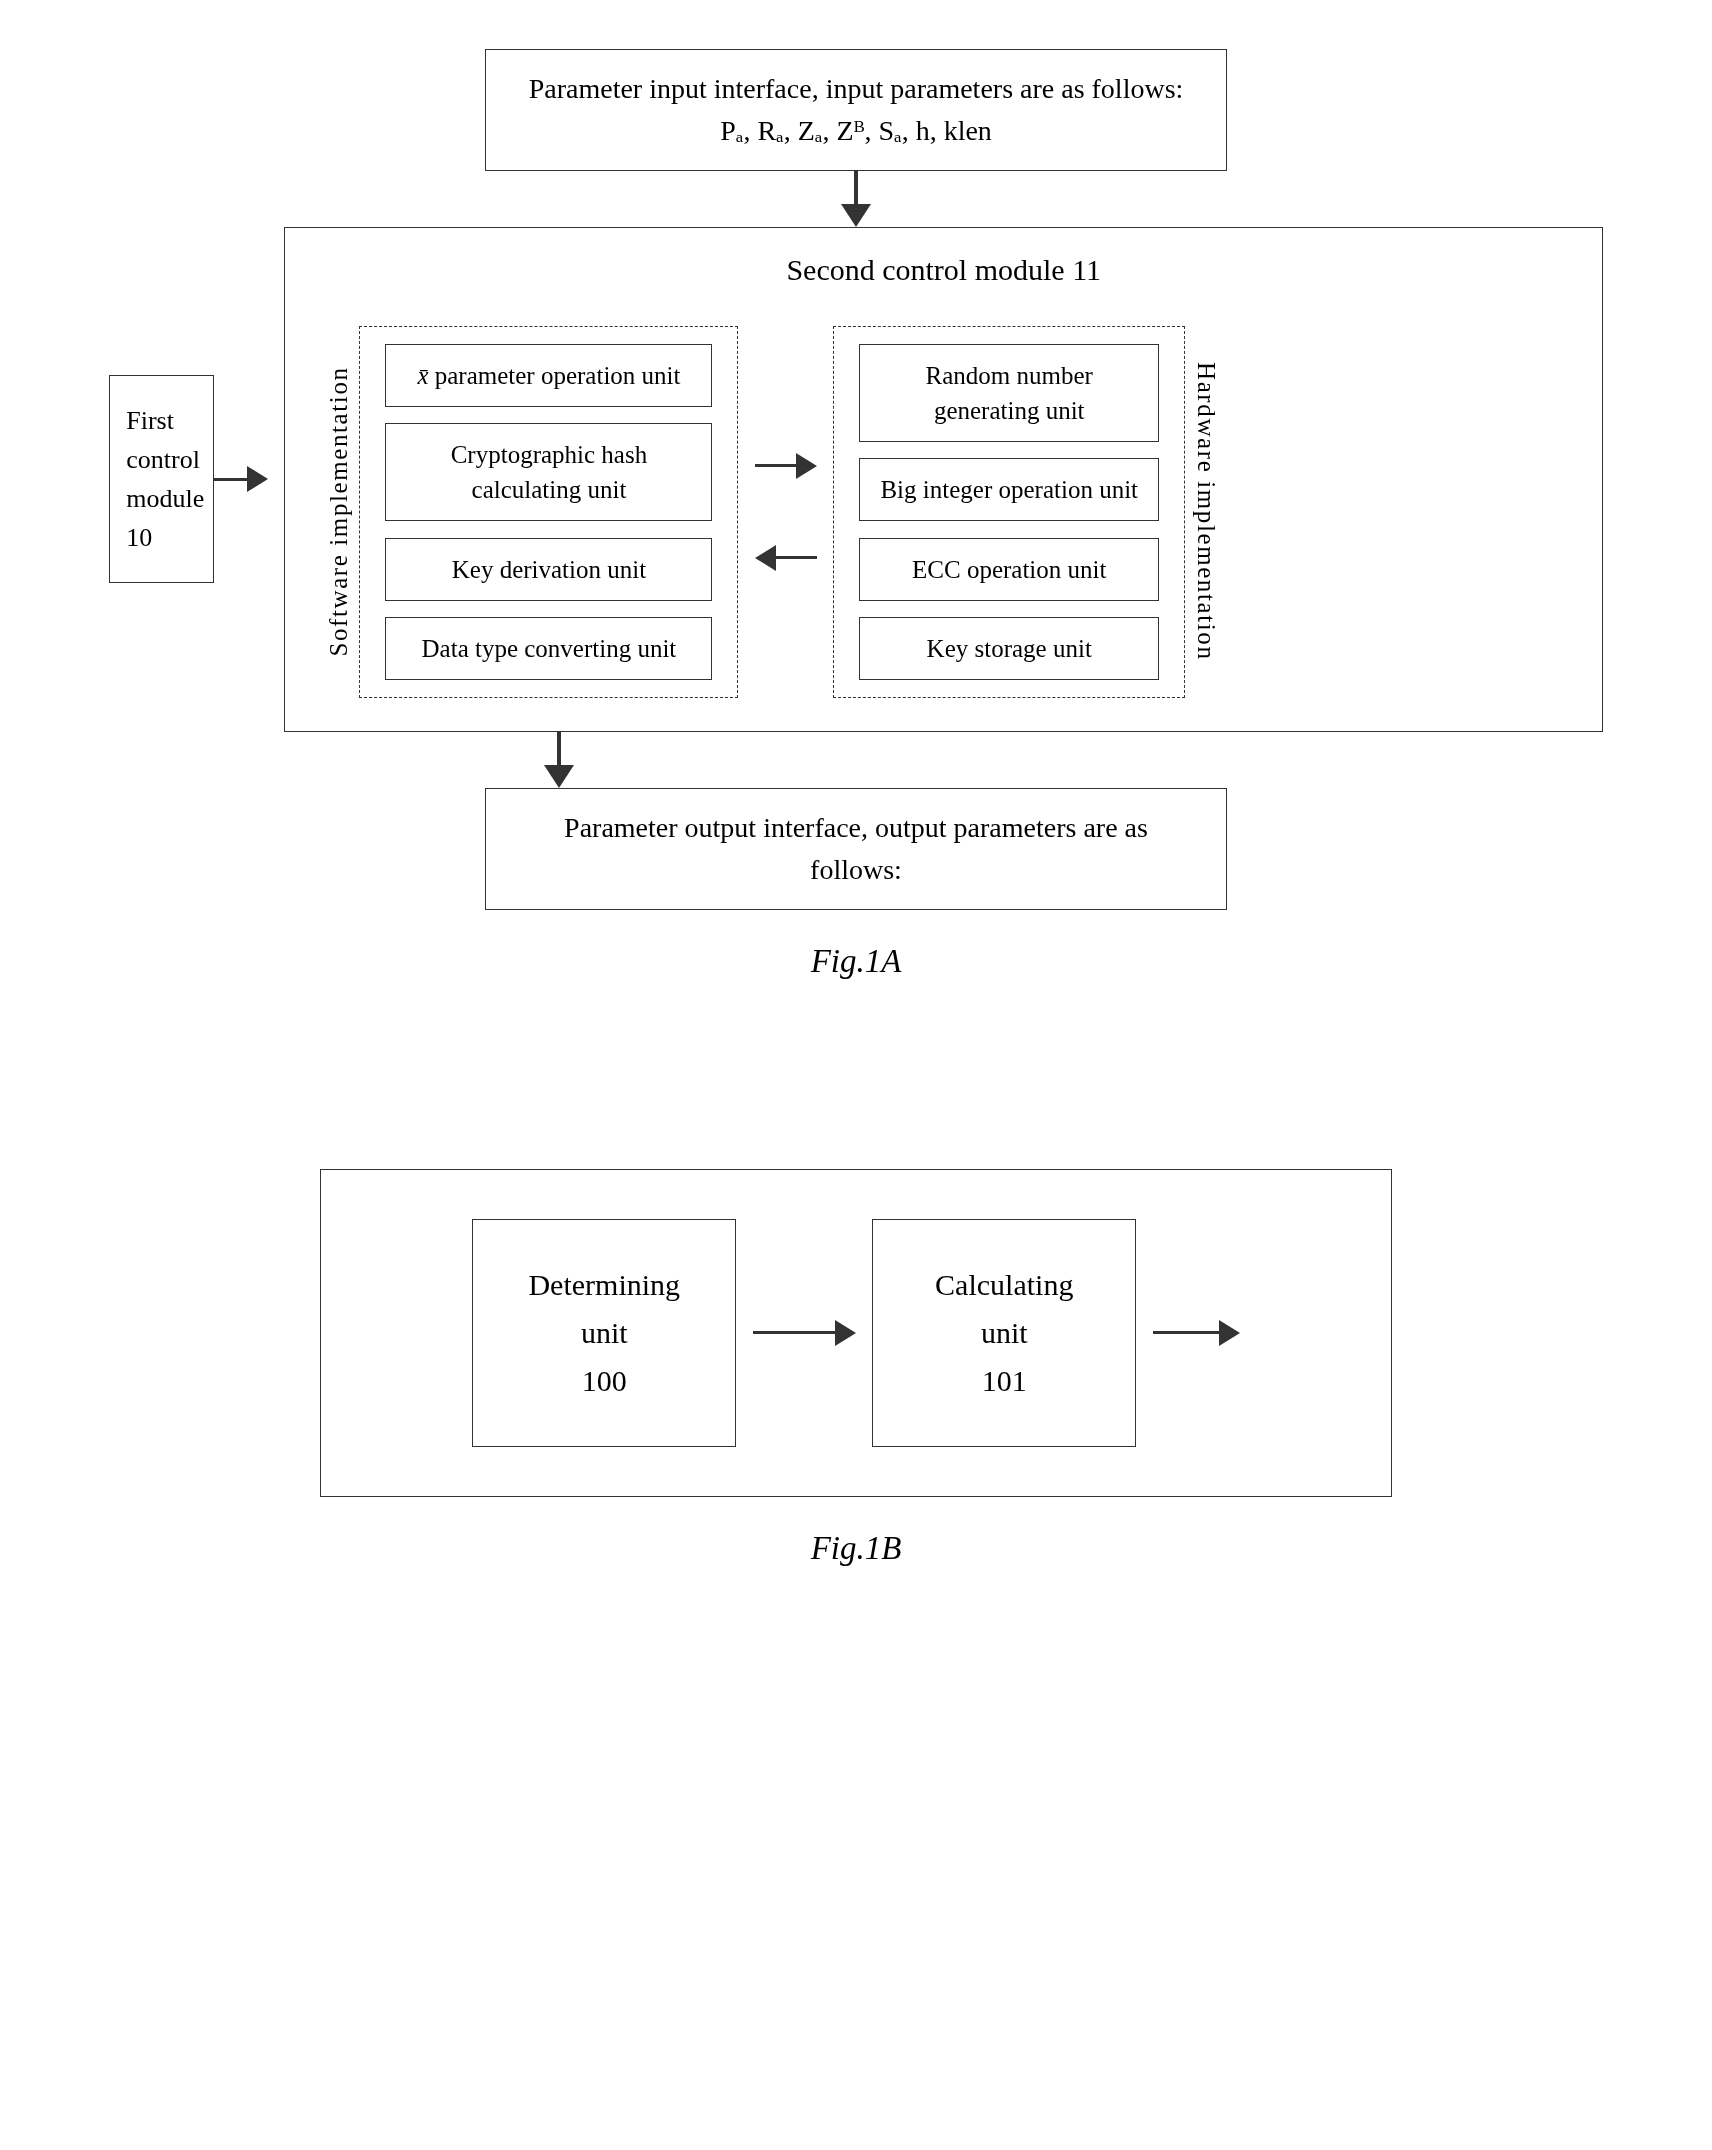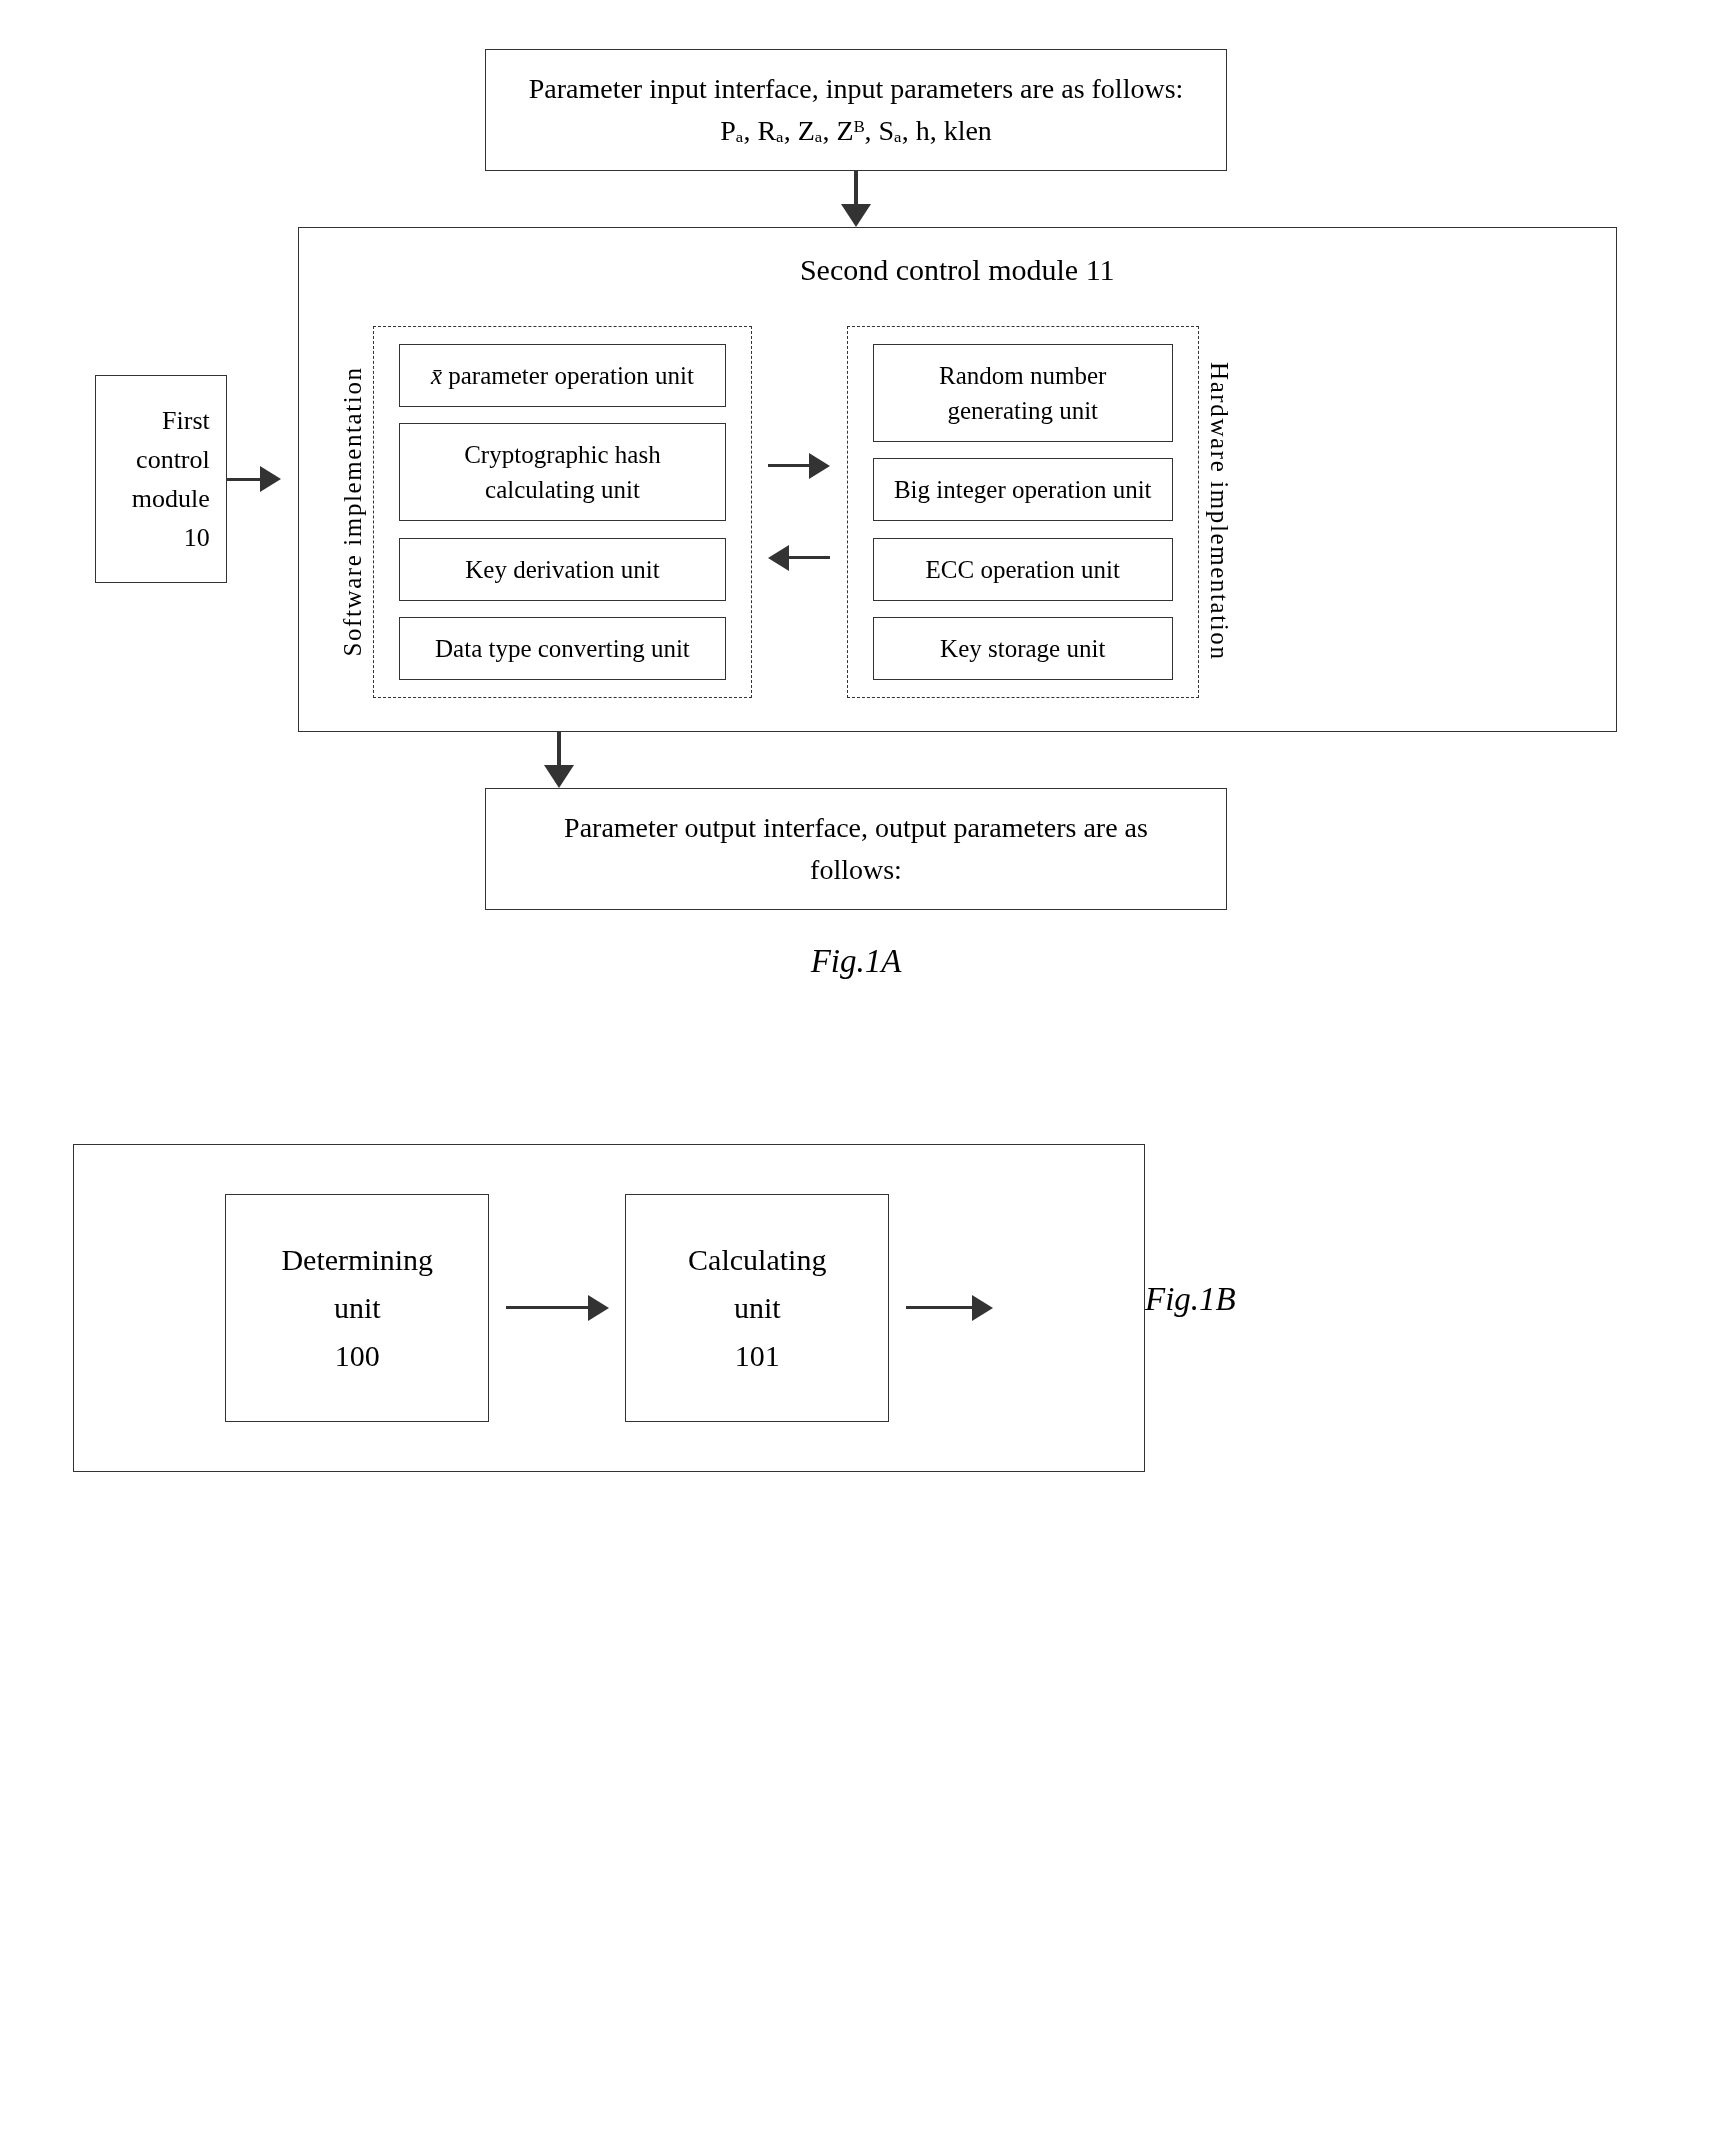--- a/index.html
+++ b/index.html
@@ -191,24 +191,24 @@
     .first-control-outer {
       display: flex;
       flex-direction: row;
       align-items: center;
       gap: 0;
     }
 
     .first-control-box {
       border: 1.6px solid #333;
       padding: 25px 16.5px;
-      text-align: right;
+      text-align: left;
       font-size: 26px;
       line-height: 1.5;
-      width: 132px;
+      width: 105px;
       background: #fff;
     }
 
     .layout-row {
       display: flex;
       flex-direction: row;
       align-items: center;
       gap: 16.5px;
       width: 100%;
       justify-content: center;
@@ -229,23 +229,23 @@
       text-align: right;
       margin-top: 33px;
       margin-bottom: 49px;
       font-style: italic;
     }
 
     
     .fig1b-container {
       width: 100%;
       display: flex;
-      flex-direction: row;
-      align-items: center;
-      margin-top: 49px;
+      flex-direction: column;
+      align-items: center;
+      margin-top: 74px;
     }
 
     .fig1b-inner-box {
       border: 1.6px solid #333;
       padding: 49px 66px;
       width: 1072px;
       display: flex;
       flex-direction: row;
       align-items: center;
       justify-content: center;

